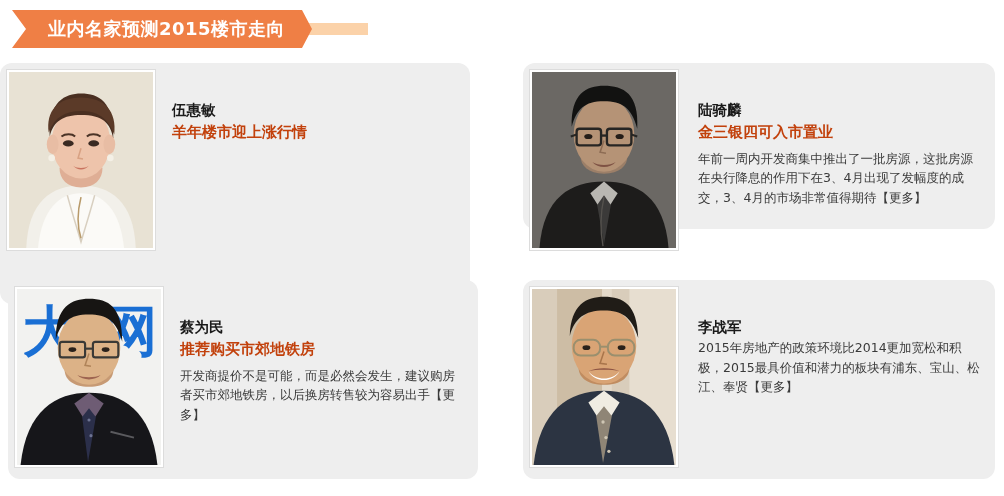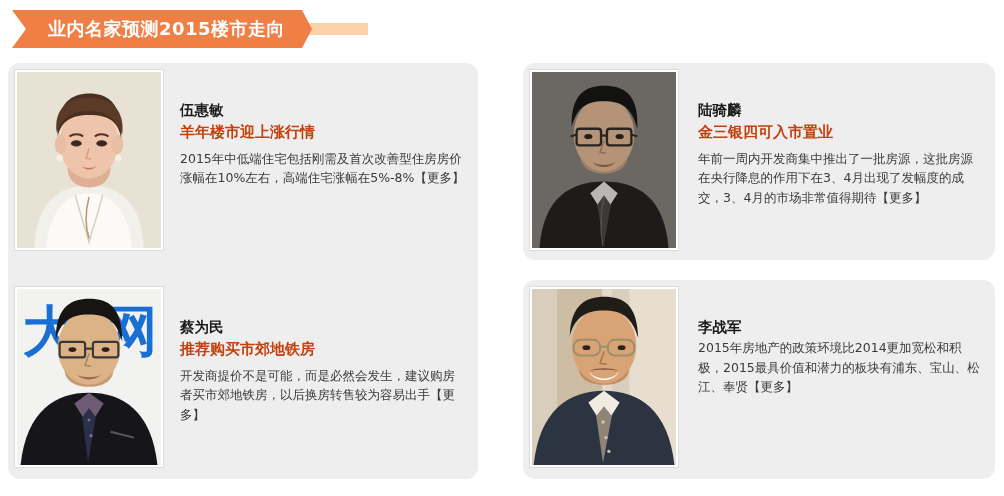--- a/index.html
+++ b/index.html
@@ -62,22 +62,22 @@
     top: 63px;
     width: 1004px;
     height: 433px;
   }
   .card {
     position: absolute;
     background: #eeeeee;
     border-radius: 12px;
     box-sizing: border-box;
   }
-  .card-0 { left: 8px;   top: 0px;   width: 470px; height: 241px; }
-  .card-1 { left: 523px; top: 0px;   width: 472px; height: 197px; }
+  .card-0 { left: 0;   top: 0px;   width: 470px; height: 241px; }
+  .card-1 { left: 523px; top: 0px;   width: 472px; height: 166px; }
   .card-2 { left: 8px;   top: 217px; width: 470px; height: 199px; }
   .card-3 { left: 523px; top: 217px; width: 472px; height: 199px; padding-left: 39px; }
 
   .photo-frame {
     position: absolute;
     left: 7px;
     top: 7px;
     width: 148px;
     height: 180px;
     background: #ffffff;
@@ -156,21 +156,20 @@
           <circle cx="44" cy="88" r="3.4" fill="#f4f0e6"></circle>
           <circle cx="104" cy="88" r="3.4" fill="#f4f0e6"></circle>
           <path d="M60 126 C66 148 70 160 74 174 C78 160 82 148 88 126" stroke="#d8cfc0" stroke-width="1.5" fill="none"></path>
           <path d="M74 128 C70 144 70 158 74 170" stroke="#b89a6a" stroke-width="1.6" fill="none"></path>
         </svg>
       </div>
     </div>
     <div class="card-text">
       <div class="person-name">伍惠敏</div>
       <div class="person-headline">羊年楼市迎上涨行情</div>
-      <div class="person-summary">2015年中低端住宅包括刚需及首次改善型住房房价涨幅在10%左右，高端住宅涨幅在5%-8%【更多】</div>
     </div>
   </div>
 
   <div class="card card-1">
     <div class="photo-frame">
       <div class="photo">
         <svg viewBox="0 0 148 180" preserveAspectRatio="xMidYMid slice" aria-hidden="true">
           <rect x="0" y="0" width="148" height="180" fill="#6f6c68"></rect>
           <rect x="0" y="0" width="148" height="180" fill="#6b6864"></rect>
           <path d="M8 180 C12 128 40 112 74 112 C108 112 136 128 140 180 Z" fill="#1d1c1b"></path>

